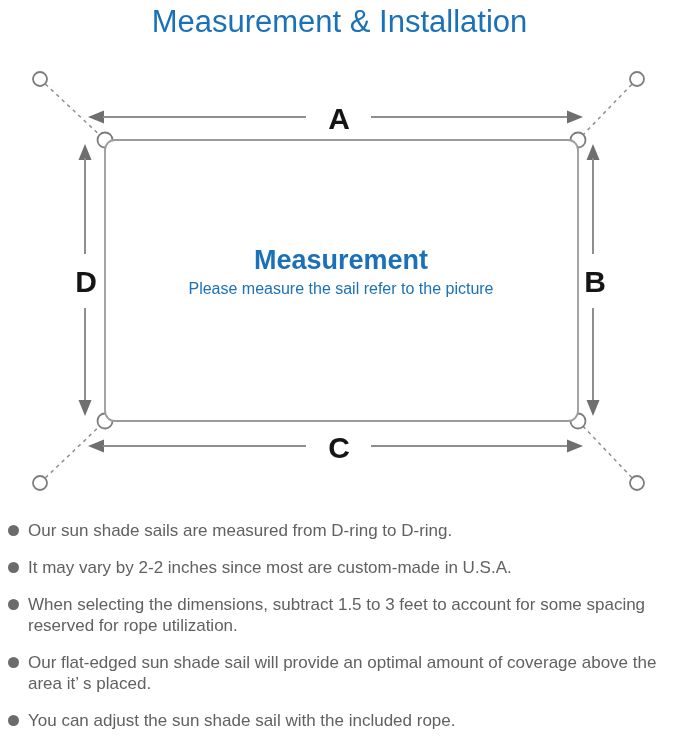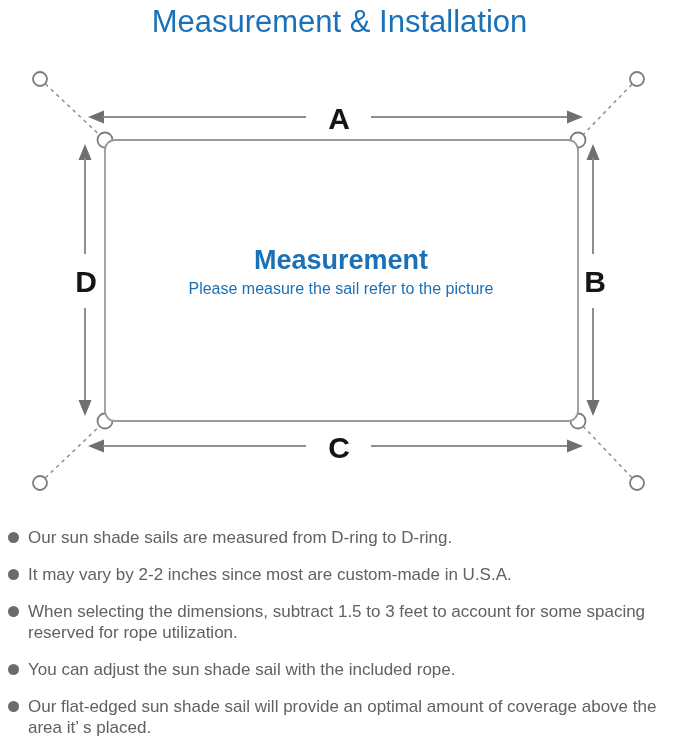--- a/index.html
+++ b/index.html
@@ -69,21 +69,21 @@
     stroke: #7d7d7d;
     stroke-width: 1.8;
   }
   .sail-rect {
     fill: #ffffff;
     stroke: #9b9b9b;
     stroke-width: 1.8;
   }
   ul.notes {
     list-style: none;
-    margin: 7px 0 0 0;
+    margin: 0 0 0 0;
     padding: 0 4px 0 8px;
   }
   ul.notes li {
     display: flex;
     align-items: flex-start;
     gap: 9px;
     margin-bottom: 16px;
     font-size: 17px;
     line-height: 21px;
     color: var(--note-text, #616161);
@@ -173,21 +173,21 @@
     <li>
       <span class="dot"></span>
       <span>It may vary by 2-2 inches since most are custom-made in U.S.A.</span>
     </li>
     <li>
       <span class="dot"></span>
       <span>When selecting the dimensions, subtract 1.5 to 3 feet to account for some spacing reserved for rope utilization.</span>
     </li>
     <li>
       <span class="dot"></span>
-      <span>You can adjust the sun shade sail with the included rope.</span>
+      <span>Our flat-edged sun shade sail will provide an optimal amount of coverage above the area it’ s placed.</span>
     </li>
     <li>
       <span class="dot"></span>
-      <span>Our flat-edged sun shade sail will provide an optimal amount of coverage above the area it’ s placed.</span>
+      <span>You can adjust the sun shade sail with the included rope.</span>
     </li>
   </ul>
 
 </div>
 
 </body></html>

